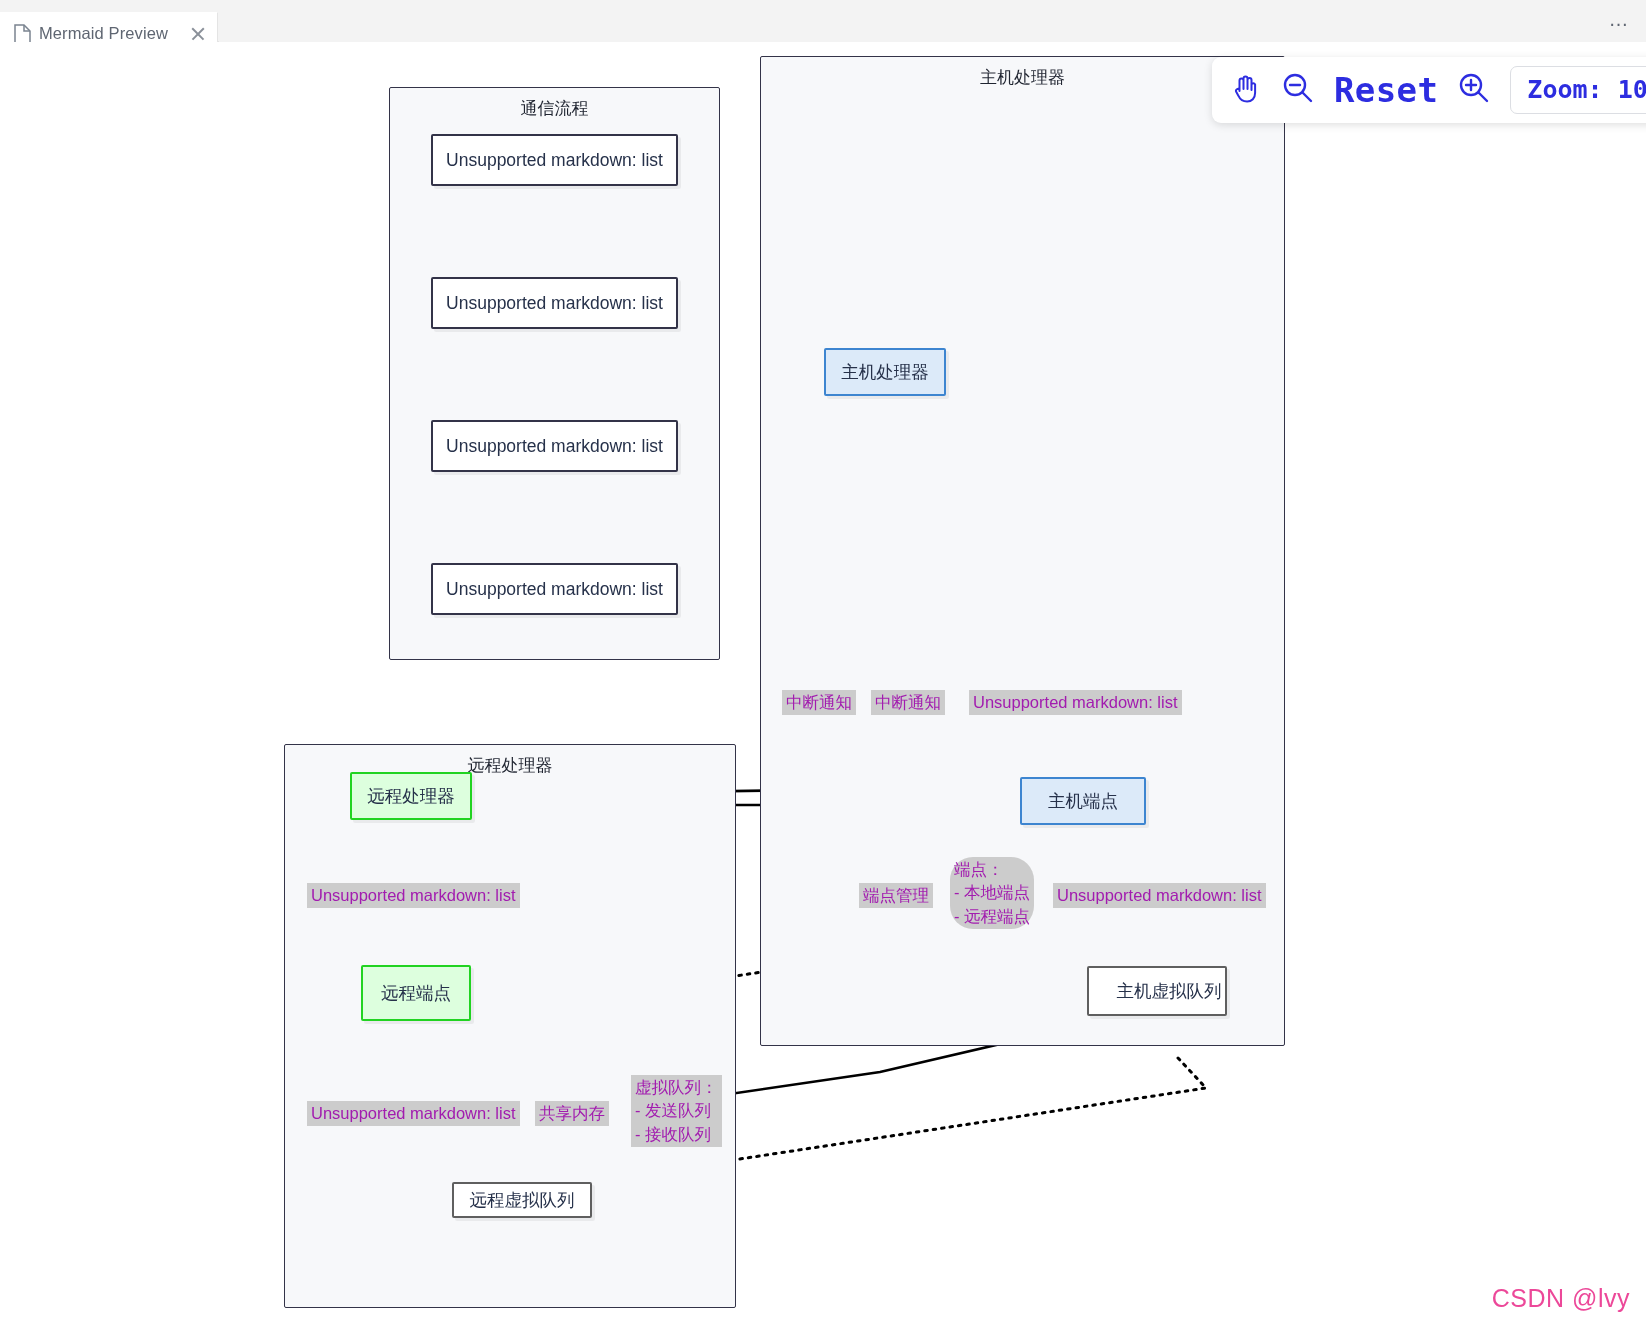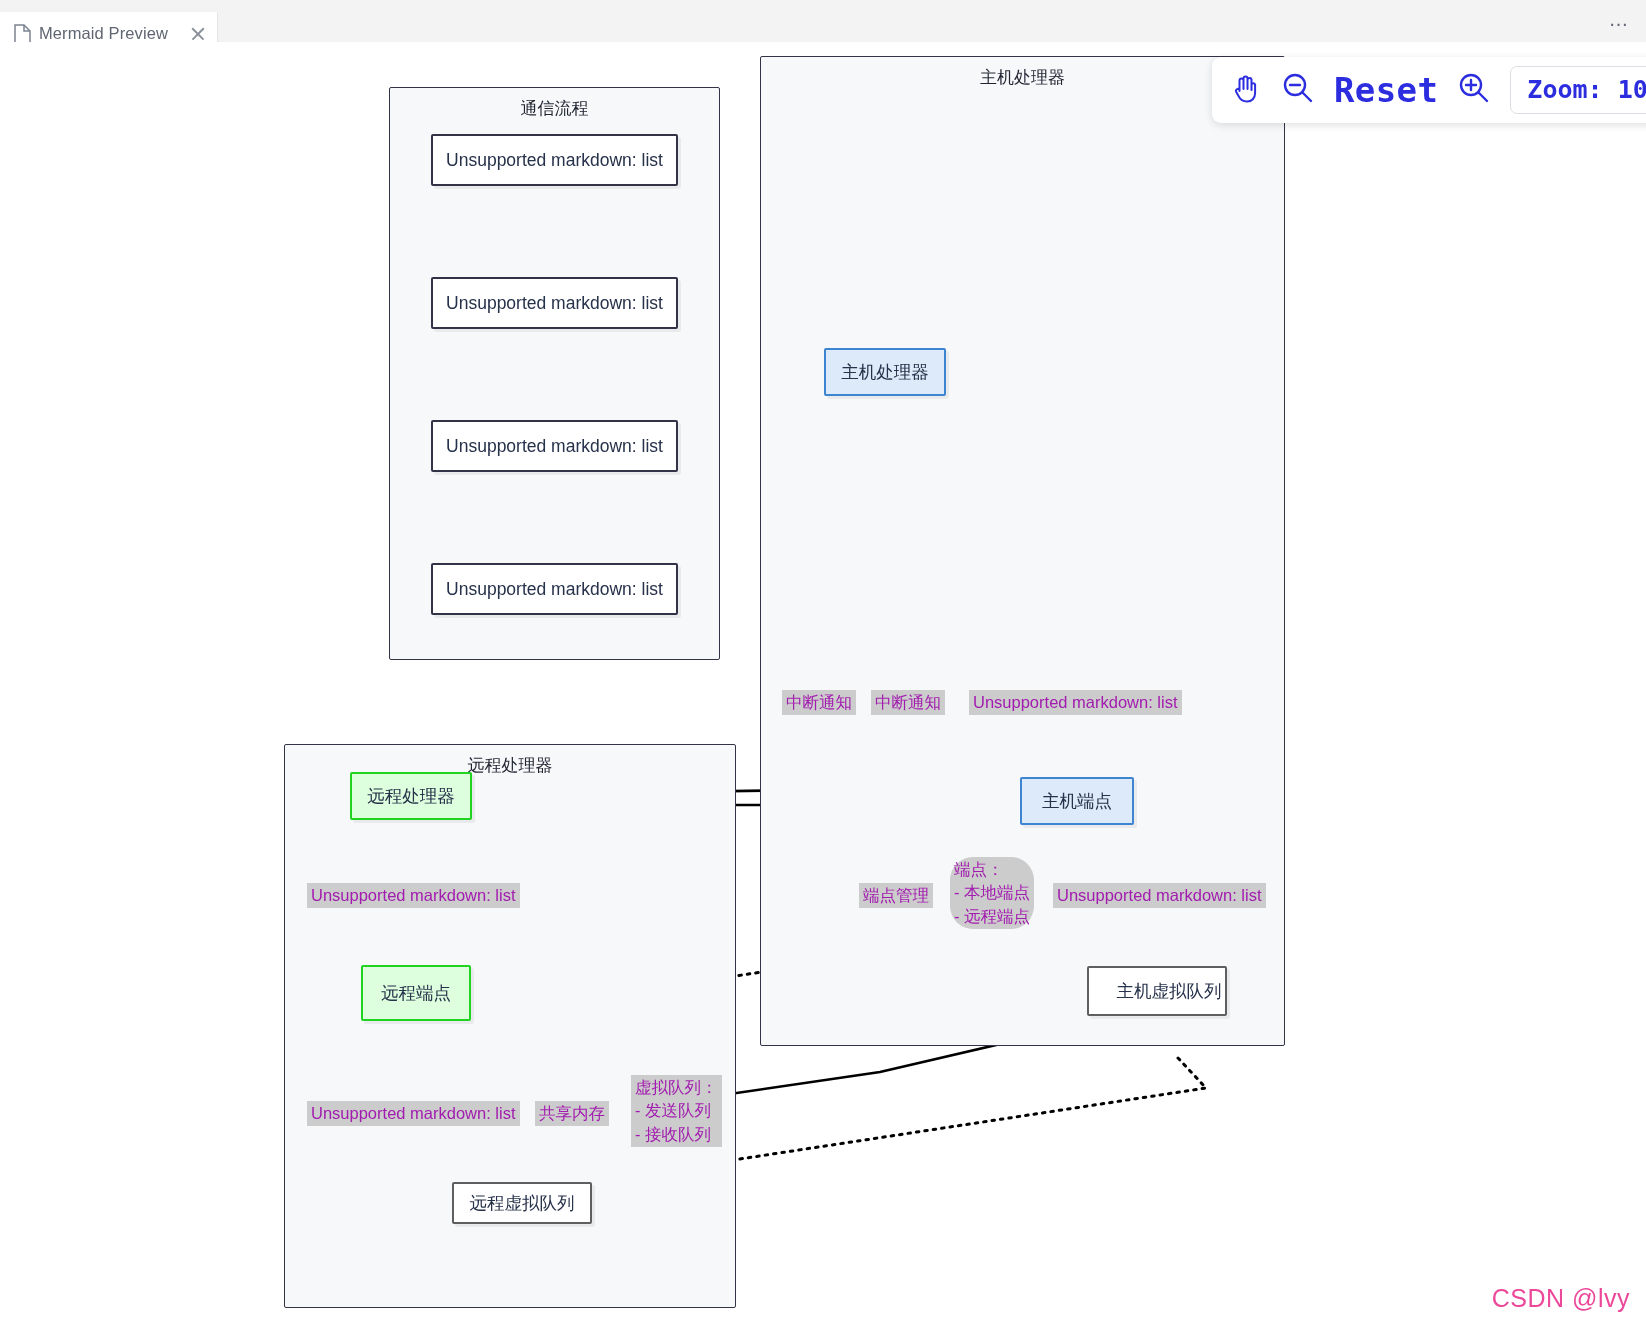--- a/index.html
+++ b/index.html
@@ -231,37 +231,37 @@
   <div class="node plain" style="left:431px; top:521px; width:247px; height:52px;">
     <span>Unsupported markdown: list</span>
   </div>
 
   <div class="cluster" style="left:760px; top:14px; width:525px; height:990px;">
     <div class="cluster-title">主机处理器</div>
   </div>
   <div class="node blue" style="left:824px; top:306px; width:122px; height:48px;">
     <span>主机处理器</span>
   </div>
-  <div class="node blue" style="left:1020px; top:735px; width:114px; height:48px;">
+  <div class="node blue" style="left:1020px; top:735px; width:126px; height:48px;">
     <span>主机端点</span>
   </div>
   <div class="node gray" style="left:1087px; top:924px; width:140px; height:50px;padding-left:24px;">
     <span>主机虚拟队列</span>
   </div>
 
   <div class="cluster" style="left:284px; top:702px; width:452px; height:564px;">
     <div class="cluster-title">远程处理器</div>
   </div>
   <div class="node green" style="left:350px; top:730px; width:122px; height:48px;">
     <span>远程处理器</span>
   </div>
   <div class="node green" style="left:361px; top:923px; width:110px; height:56px;">
     <span>远程端点</span>
   </div>
-  <div class="node gray" style="left:452px; top:1140px; width:140px; height:42px;">
+  <div class="node gray" style="left:452px; top:1140px; width:140px; height:36px;">
     <span>远程虚拟队列</span>
   </div>
 
   <div class="edge-label" style="left:782px; top:648px;">中断通知</div>
   <div class="edge-label" style="left:871px; top:648px;">中断通知</div>
   <div class="edge-label" style="left:969px; top:648px;">Unsupported markdown: list</div>
 
   <div class="edge-label" style="left:859px; top:841px;">端点管理</div>
   <div class="edge-label multiline" style="left:950px; top:815px;border-radius:23px;">端点：
 - 本地端点

